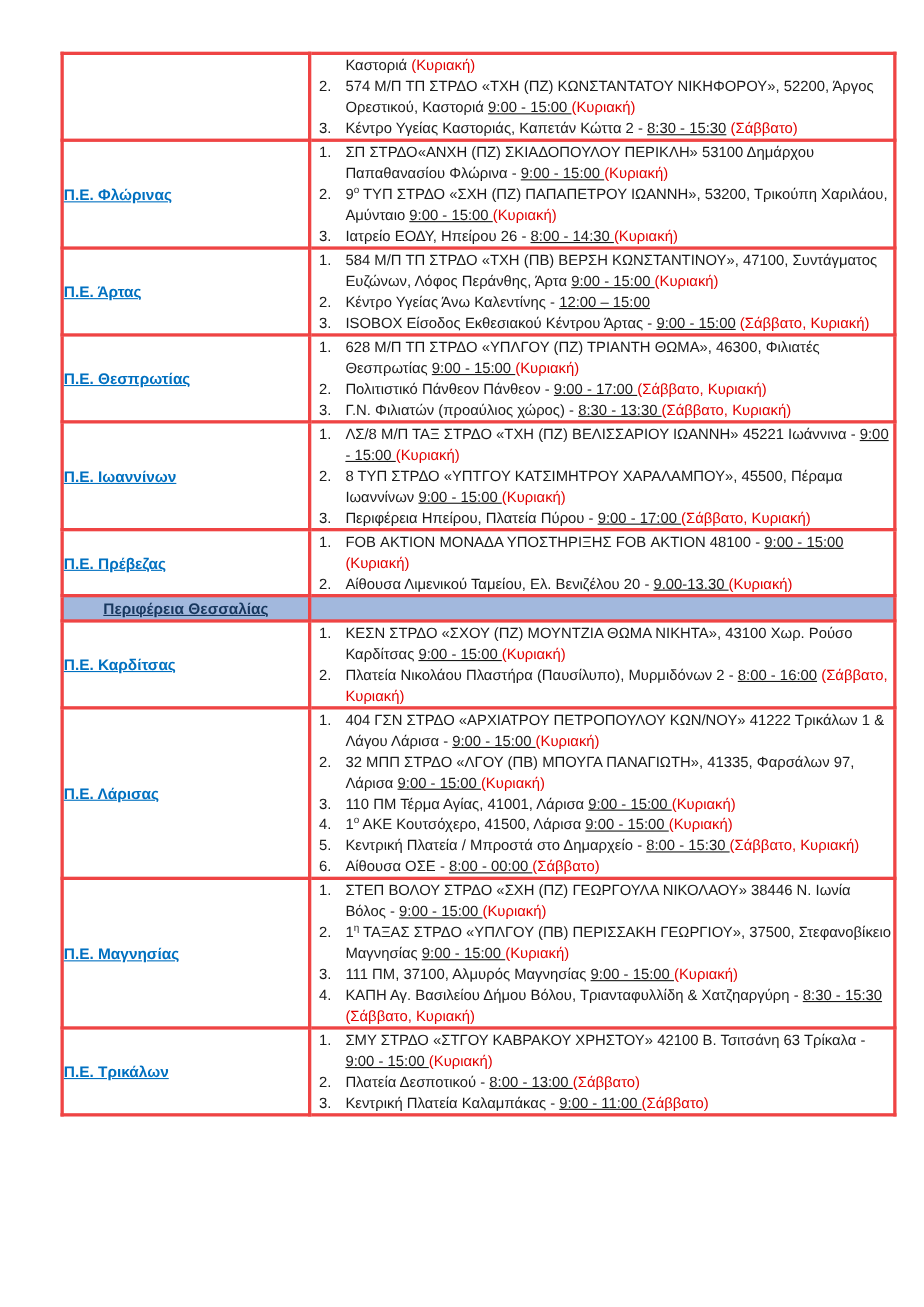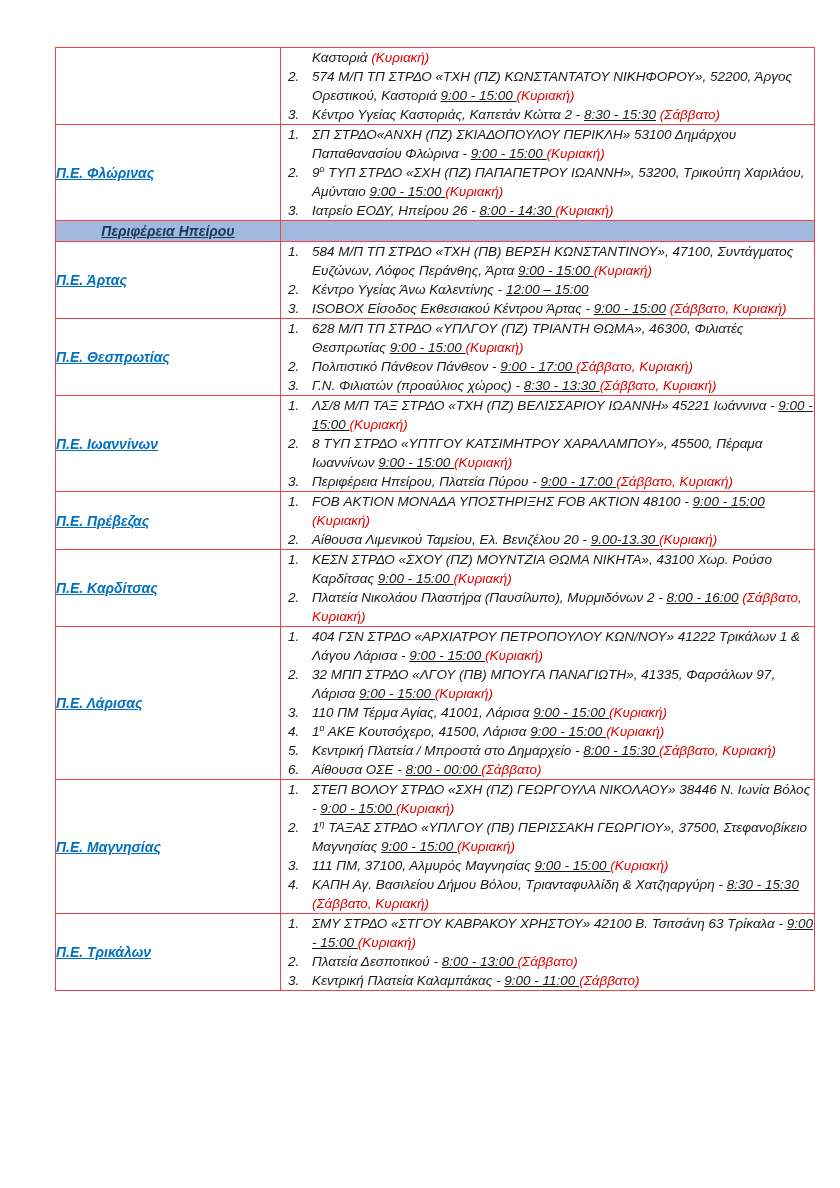--- a/index.html
+++ b/index.html
@@ -6,24 +6,23 @@
   body{
     width:840px;height:1188px;background:#ffffff;position:relative;
     font-family:"Liberation Sans", sans-serif;
     -webkit-font-smoothing:antialiased;
   }
   .doc-table{
     position:absolute;left:55px;top:47px;width:760px;
     border-collapse:collapse;table-layout:fixed;
   }
   .doc-table td{
-    border:1px solid #ef4444;
+    border:3px solid #ef4444;
     vertical-align:middle;
     padding:0;
-    font-style:italic;
   }
   col.c-region{width:225px;}
   .region-cell{
     text-align:left;
     font-weight:bold;
     font-size:14px;
   }
   .region-label{
     color:#0070C0;
     text-decoration:underline;
@@ -68,26 +67,20 @@
         </td>
       </tr>
       <tr class="entry-row">
         <td class="region-cell"><span class="region-label">Π.Ε. Φλώρινας</span></td>
         <td class="loc-cell">
           <div class="item"><span class="num">1.</span><span class="seg-plain">ΣΠ ΣΤΡΔΟ«ΑΝΧΗ (ΠΖ) ΣΚΙΑΔΟΠΟΥΛΟΥ ΠΕΡΙΚΛΗ» 53100 Δημάρχου Παπαθανασίου Φλώρινα - </span><span class="seg-time">9:00 - 15:00 </span><span class="seg-day">(Κυριακή)</span></div>
           <div class="item"><span class="num">2.</span><span class="seg-plain">9</span><sup class="seg-sup">ο</sup><span class="seg-plain"> ΤΥΠ ΣΤΡΔΟ «ΣΧΗ (ΠΖ) ΠΑΠΑΠΕΤΡΟΥ ΙΩΑΝΝΗ», 53200, Τρικούπη Χαριλάου, Αμύνταιο </span><span class="seg-time">9:00 - 15:00 </span><span class="seg-day">(Κυριακή)</span></div>
           <div class="item"><span class="num">3.</span><span class="seg-plain">Ιατρείο ΕΟΔΥ, Ηπείρου 26 - </span><span class="seg-time">8:00 - 14:30 </span><span class="seg-day">(Κυριακή)</span></div>
         </td>
       </tr>
-      <tr class="section-row">
-        <td class="section-left-cell">
-          <span class="section-label">Περιφέρεια Ηπείρου</span>
-        </td>
-        <td class="section-right-cell"></td>
-      </tr>
       <tr class="entry-row">
         <td class="region-cell"><span class="region-label">Π.Ε. Άρτας</span></td>
         <td class="loc-cell">
           <div class="item"><span class="num">1.</span><span class="seg-plain">584 Μ/Π ΤΠ ΣΤΡΔΟ «ΤΧΗ (ΠΒ) ΒΕΡΣΗ ΚΩΝΣΤΑΝΤΙΝΟΥ», 47100, Συντάγματος Ευζώνων, Λόφος Περάνθης, Άρτα </span><span class="seg-time">9:00 - 15:00 </span><span class="seg-day">(Κυριακή)</span></div>
           <div class="item"><span class="num">2.</span><span class="seg-plain">Κέντρο Υγείας Άνω Καλεντίνης - </span><span class="seg-time">12:00 – 15:00</span></div>
           <div class="item"><span class="num">3.</span><span class="seg-plain">ISOBOX Είσοδος Εκθεσιακού Κέντρου Άρτας - </span><span class="seg-time">9:00 - 15:00</span><span class="seg-plain"> </span><span class="seg-day">(Σάββατο, Κυριακή)</span></div>
         </td>
       </tr>
       <tr class="entry-row">
         <td class="region-cell"><span class="region-label">Π.Ε. Θεσπρωτίας</span></td>
@@ -104,20 +97,26 @@
           <div class="item"><span class="num">2.</span><span class="seg-plain">8 ΤΥΠ ΣΤΡΔΟ «ΥΠΤΓΟΥ ΚΑΤΣΙΜΗΤΡΟΥ ΧΑΡΑΛΑΜΠΟΥ», 45500, Πέραμα Ιωαννίνων </span><span class="seg-time">9:00 - 15:00 </span><span class="seg-day">(Κυριακή)</span></div>
           <div class="item"><span class="num">3.</span><span class="seg-plain">Περιφέρεια Ηπείρου, Πλατεία Πύρου - </span><span class="seg-time">9:00 - 17:00 </span><span class="seg-day">(Σάββατο, Κυριακή)</span></div>
         </td>
       </tr>
       <tr class="entry-row">
         <td class="region-cell"><span class="region-label">Π.Ε. Πρέβεζας</span></td>
         <td class="loc-cell">
           <div class="item"><span class="num">1.</span><span class="seg-plain">FOB ΑΚΤΙΟΝ ΜΟΝΑΔΑ ΥΠΟΣΤΗΡΙΞΗΣ FOB ΑΚΤΙΟΝ 48100 - </span><span class="seg-time">9:00 - 15:00</span><span class="seg-plain"> </span><span class="seg-day">(Κυριακή)</span></div>
           <div class="item"><span class="num">2.</span><span class="seg-plain">Αίθουσα Λιμενικού Ταμείου, Ελ. Βενιζέλου 20 - </span><span class="seg-time">9.00-13.30 </span><span class="seg-day">(Κυριακή)</span></div>
         </td>
+      </tr>
+      <tr class="section-row">
+        <td class="section-left-cell">
+          <span class="section-label">Περιφέρεια Θεσσαλίας</span>
+        </td>
+        <td class="section-right-cell"></td>
       </tr>
       <tr class="entry-row">
         <td class="region-cell"><span class="region-label">Π.Ε. Καρδίτσας</span></td>
         <td class="loc-cell">
           <div class="item"><span class="num">1.</span><span class="seg-plain">ΚΕΣΝ ΣΤΡΔΟ «ΣΧΟΥ (ΠΖ) ΜΟΥΝΤΖΙΑ ΘΩΜΑ ΝΙΚΗΤΑ», 43100 Χωρ. Ρούσο Καρδίτσας </span><span class="seg-time">9:00 - 15:00 </span><span class="seg-day">(Κυριακή)</span></div>
           <div class="item"><span class="num">2.</span><span class="seg-plain">Πλατεία Νικολάου Πλαστήρα (Παυσίλυπο), Μυρμιδόνων 2 - </span><span class="seg-time">8:00 - 16:00</span><span class="seg-plain"> </span><span class="seg-day">(Σάββατο, Κυριακή)</span></div>
         </td>
       </tr>
       <tr class="entry-row">
         <td class="region-cell"><span class="region-label">Π.Ε. Λάρισας</span></td>

